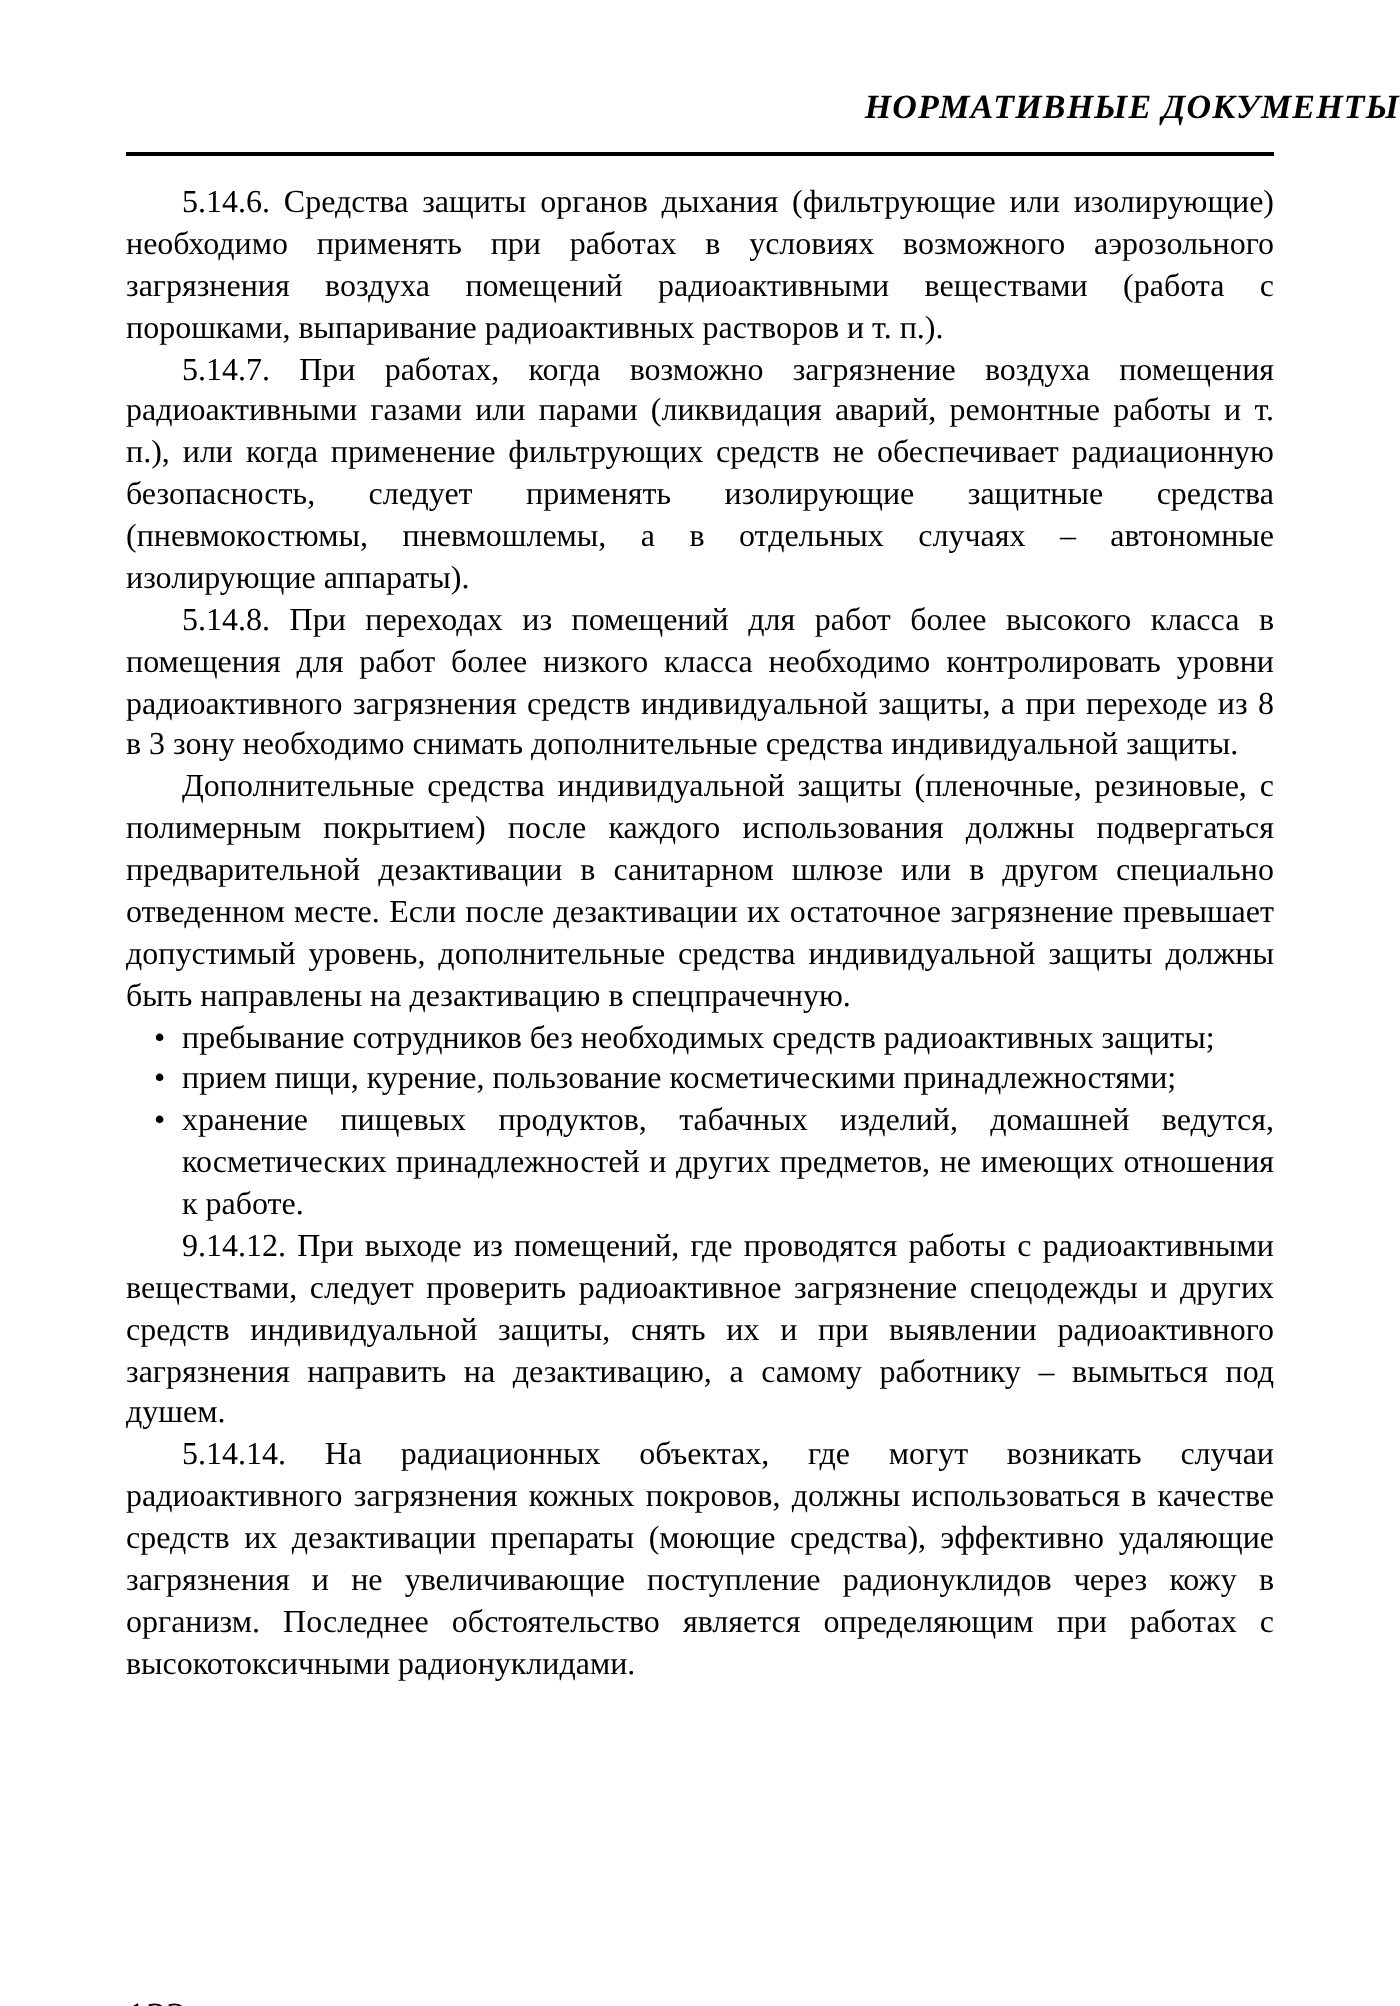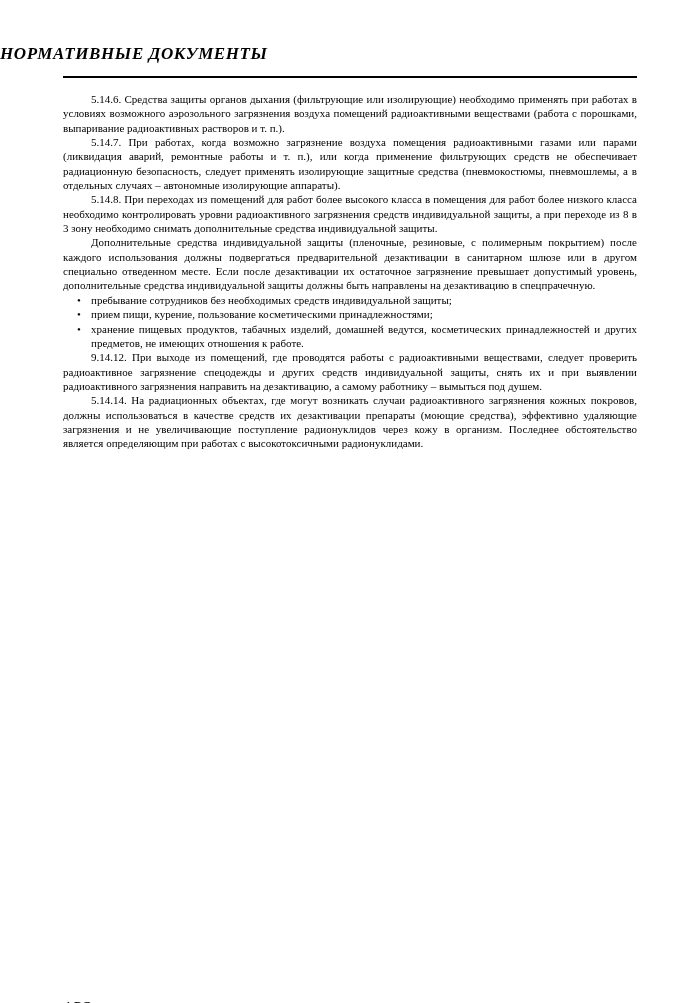--- a/index.html
+++ b/index.html
@@ -16,39 +16,39 @@
     overflow: hidden;
   }
   .page {
     width: 700px;
     height: 1003px;
     box-sizing: border-box;
     padding: 0;
     position: relative;
   }
   .header {
-    text-align: left;
+    text-align: right;
     font-family: "Liberation Serif", serif;
     font-style: italic;
     font-weight: bold;
     font-size: 17px;
     letter-spacing: 0.6px;
     margin-top: 44px;
   }
   .rule {
     width: 574px;
     margin: 12px auto 0 auto;
     border-top: 2px solid #000;
     height: 0;
   }
   .content {
     width: 574px;
     margin: 0 auto;
     padding-top: 14px;
-    font-size: 11px;
+    font-size: 16px;
     line-height: 1.305;
     text-align: justify;
     text-justify: inter-word;
   }
   .para {
     text-indent: 28px;
     margin: 0 0 0 0;
     hyphens: auto;
   }
   ul.bullets {
@@ -85,21 +85,21 @@
   <div class="rule"></div>
 
   <div class="content">
 
     <p class="para">5.14.6. Средства защиты органов дыхания (фильтрующие или изолирующие) необходимо применять при работах в условиях возможного аэрозольного загрязнения воздуха помещений радиоактивными веществами (работа с порошками, выпаривание радиоактивных растворов и т. п.).</p>
     <p class="para">5.14.7. При работах, когда возможно загрязнение воздуха помещения радиоактивными газами или парами (ликвидация аварий, ремонтные работы и т. п.), или когда применение фильтрующих средств не обеспечивает радиационную безопасность, следует применять изолирующие защитные средства (пневмокостюмы, пневмошлемы, а в отдельных случаях – автономные изолирующие аппараты).</p>
     <p class="para">5.14.8. При переходах из помещений для работ более высокого класса в помещения для работ более низкого класса необходимо контролировать уровни радиоактивного загрязнения средств индивидуальной защиты, а при переходе из 8 в 3 зону необходимо снимать дополнительные средства индивидуальной защиты.</p>
     <p class="para">Дополнительные средства индивидуальной защиты (пленочные, резиновые, с полимерным покрытием) после каждого использования должны подвергаться предварительной дезактивации в санитарном шлюзе или в другом специально отведенном месте. Если после дезактивации их остаточное загрязнение превышает допустимый уровень, дополнительные средства индивидуальной защиты должны быть направлены на дезактивацию в спецпрачечную.</p>
 
     <ul class="bullets">
-      <li><span class="bullet">•</span><span>пребывание сотрудников без необходимых средств индивидуальной защиты;</span></li>
+      <li><span class="bullet">•</span><span>пребывание сотрудников без необходимых средств радиоактивных защиты;</span></li>
       <li><span class="bullet">•</span><span>прием пищи, курение, пользование косметическими принадлежностями;</span></li>
       <li><span class="bullet">•</span><span>хранение пищевых продуктов, табачных изделий, домашней ведутся, косметических принадлежностей и других предметов, не имеющих отношения к работе.</span></li>
     </ul>
 
     <p class="para">9.14.12. При выходе из помещений, где проводятся работы с радиоактивными веществами, следует проверить радиоактивное загрязнение спецодежды и других средств индивидуальной защиты, снять их и при выявлении радиоактивного загрязнения направить на дезактивацию, а самому работнику – вымыться под душем.</p>
     <p class="para">5.14.14. На радиационных объектах, где могут возникать случаи радиоактивного загрязнения кожных покровов, должны использоваться в качестве средств их дезактивации препараты (моющие средства), эффективно удаляющие загрязнения и не увеличивающие поступление радионуклидов через кожу в организм. Последнее обстоятельство является определяющим при работах с высокотоксичными радионуклидами.</p>
 
   </div>
 
   <div class="page-number">132</div>

